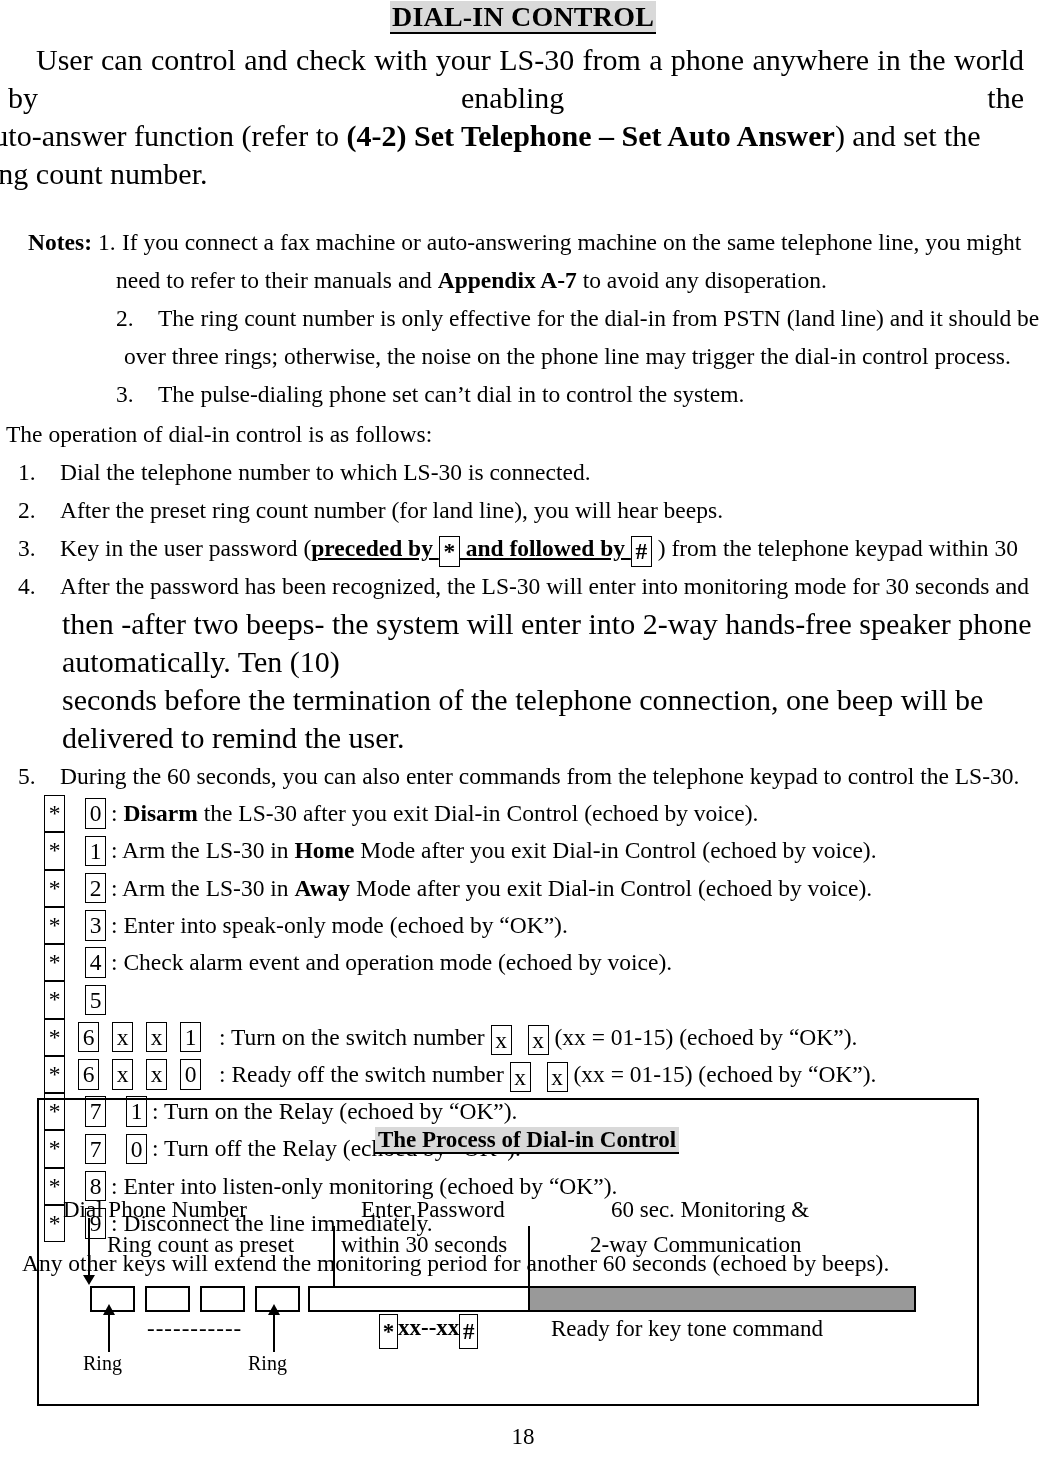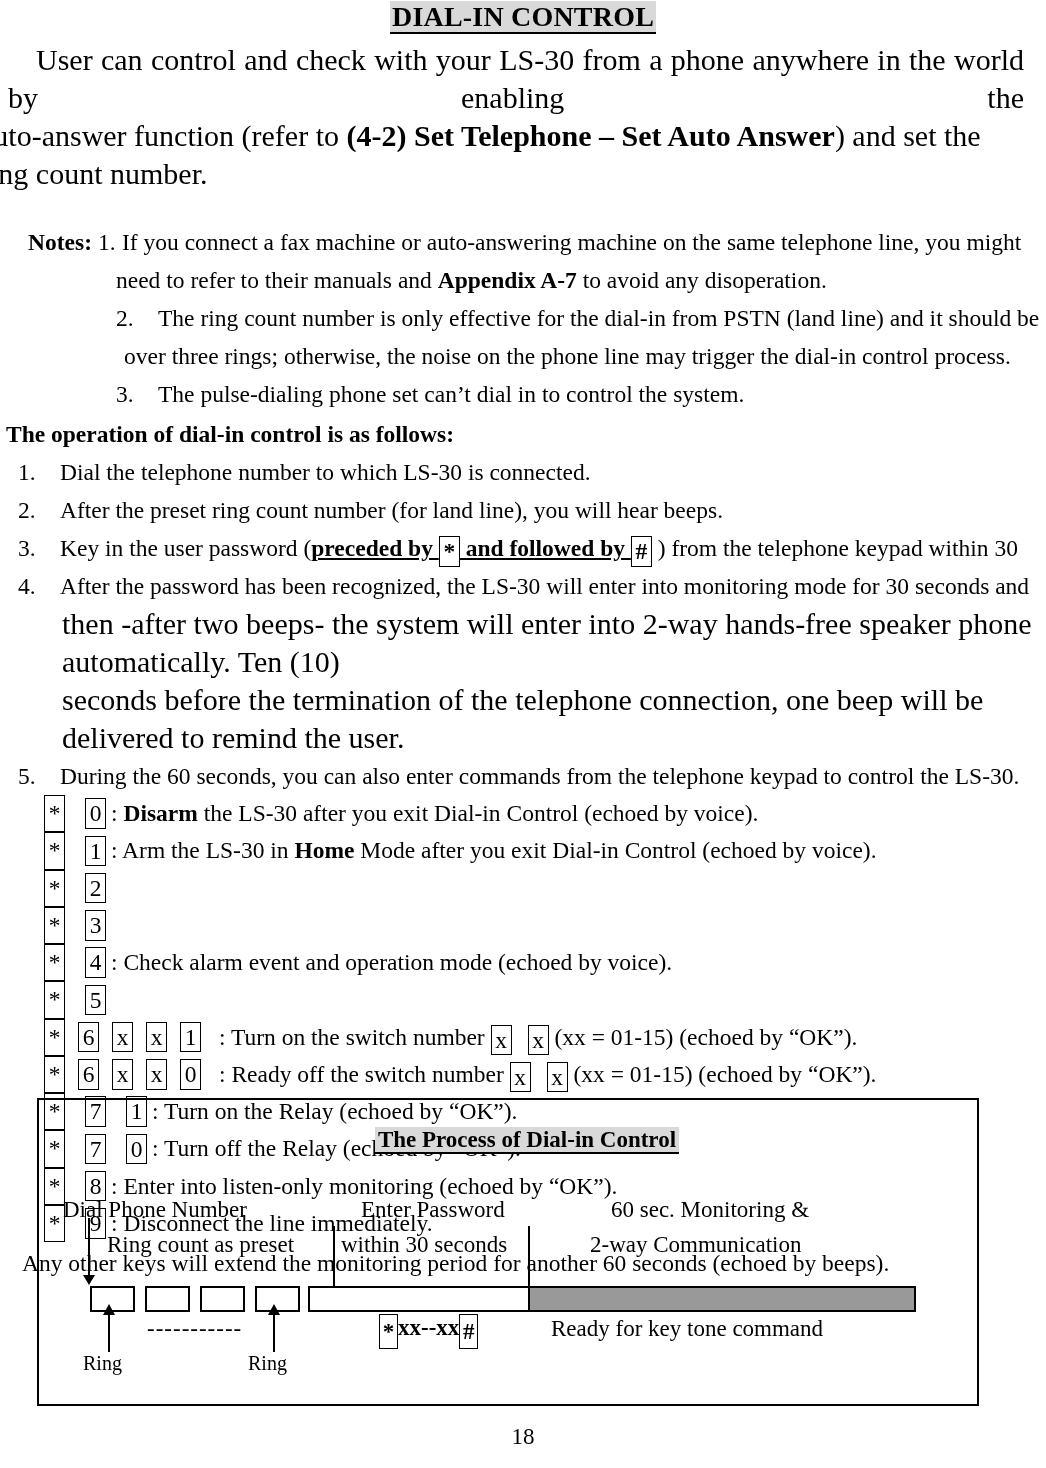--- a/index.html
+++ b/index.html
@@ -70,21 +70,20 @@
   .note-body { flex: 1 1 auto; }
   .note-indent-2 { padding-left: 116px; }
   .note-indent-3 { padding-left: 124px; }
 
   
   .lead {
     margin-top: 2px;
     padding-left: 6px;
     font-size: 23.5px;
     line-height: 38px;
-    font-weight: bold;
   }
   .step {
     display: flex;
     font-size: 23.5px;
     line-height: 38px;
   }
   .step-num {
     flex: 0 0 42px;
     text-align: left;
     padding-left: 18px;
@@ -335,27 +334,29 @@
         <span class="kbox">1</span>
       </span>
       <span class="txt"><span>: Arm the LS-30 in </span><b>Home</b><span> Mode after you exit Dial-in Control (echoed by voice).</span></span>
     </div>
 
     <div class="cmd">
       <span class="keys">
         <span class="kbox tall">*</span>
         <span class="kbox">2</span>
       </span>
+      <span class="txt"><span>: Arm the LS-30 in </span><b>Away</b><span> Mode after you exit Dial-in Control (echoed by voice).</span></span>
     </div>
 
     <div class="cmd">
       <span class="keys">
         <span class="kbox tall">*</span>
         <span class="kbox">3</span>
       </span>
+      <span class="txt">: Enter into speak-only mode (echoed by “OK”).</span>
     </div>
 
     <div class="cmd">
       <span class="keys">
         <span class="kbox tall">*</span>
         <span class="kbox">4</span>
       </span>
       <span class="txt">: Check alarm event and operation mode (echoed by voice).</span>
     </div>
 

